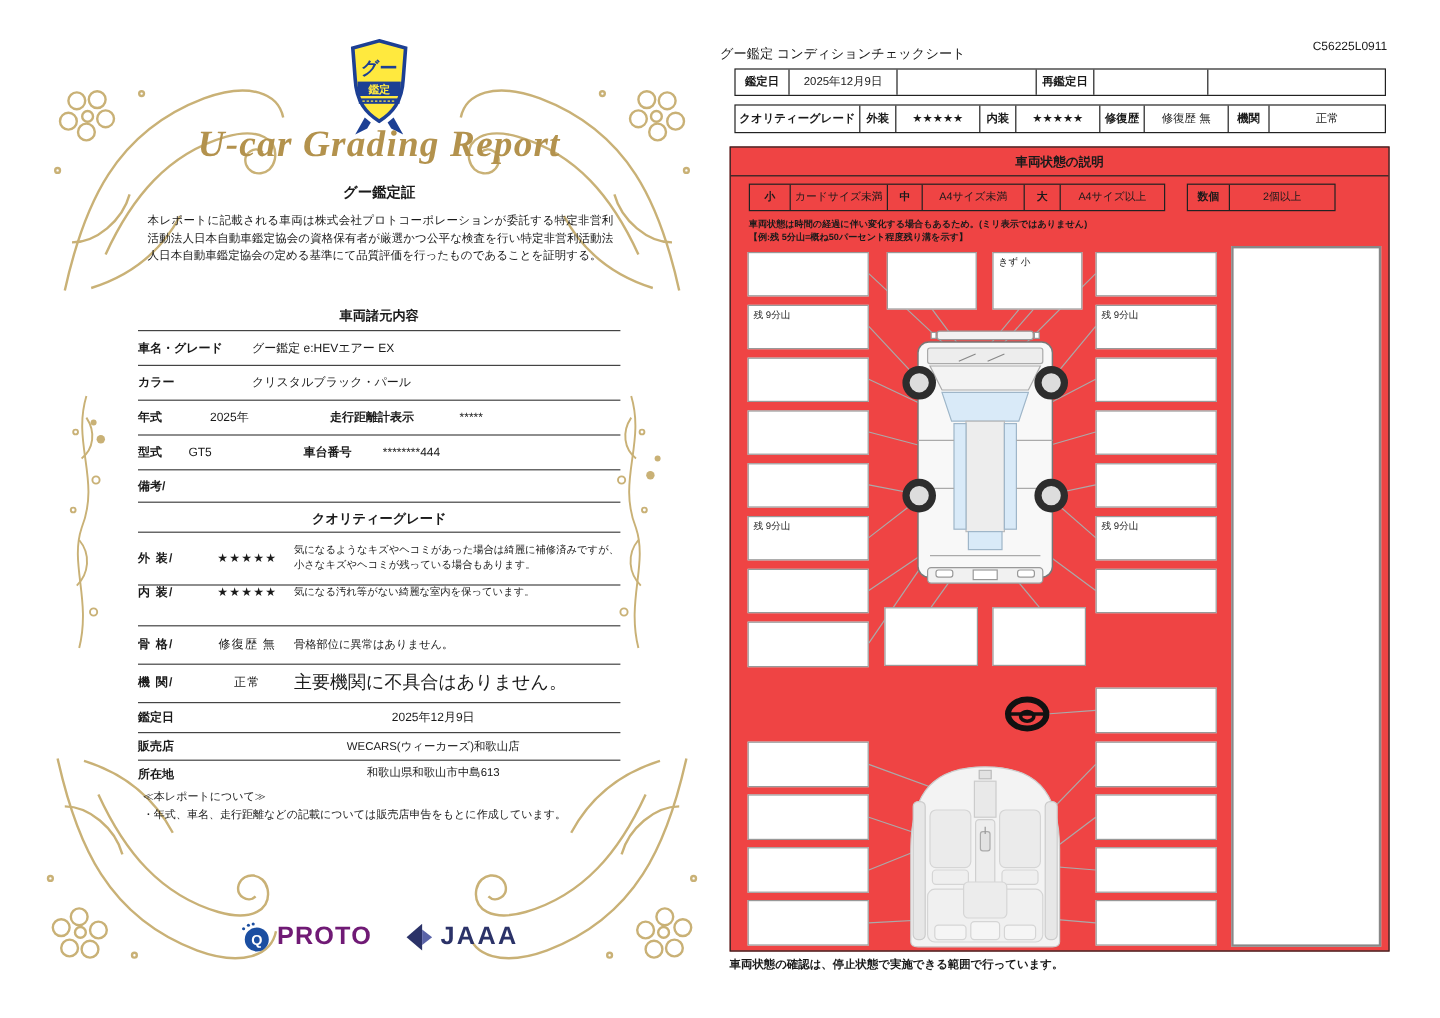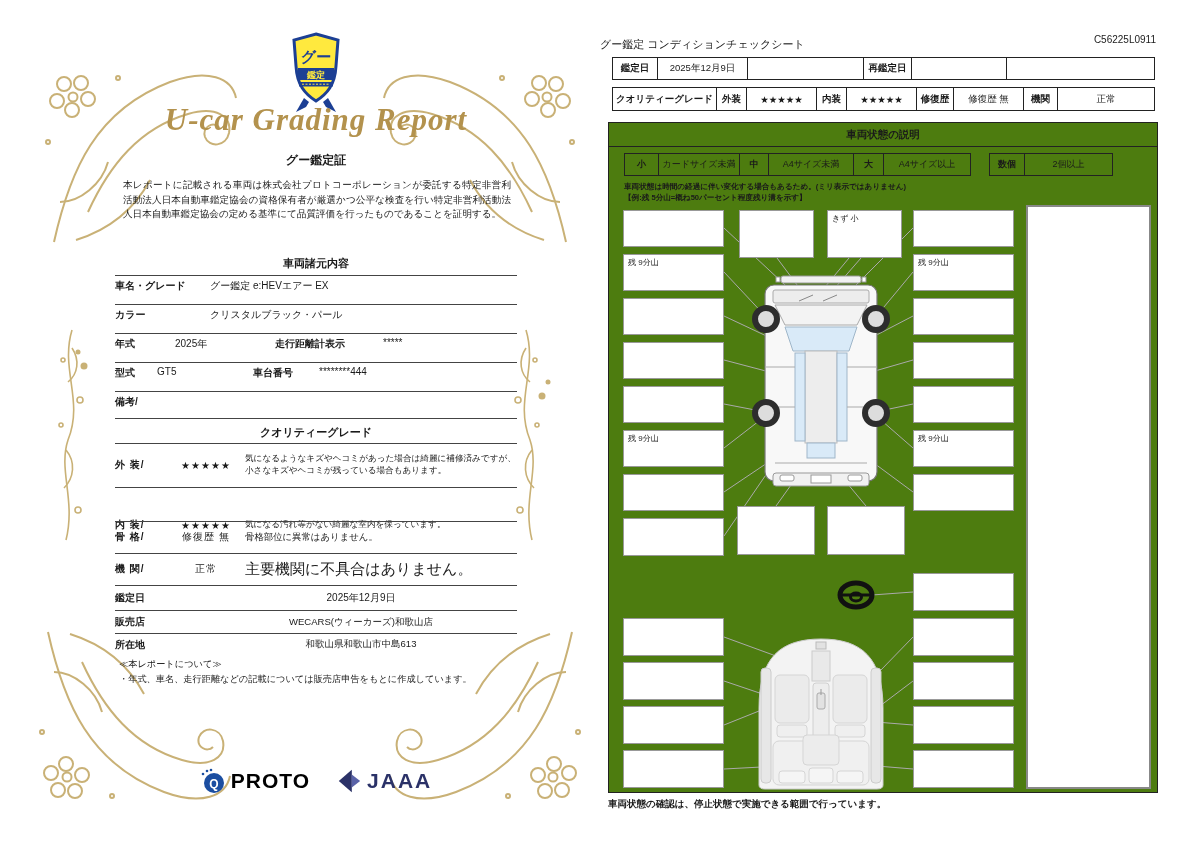--- a/index.html
+++ b/index.html
@@ -11,47 +11,47 @@
   .cert-col{position:absolute;left:77px;top:0;width:402px;}
   .badge-wrap{position:absolute;left:171px;top:16px;width:60px;height:84px;}
   .cert-title{position:absolute;left:0;top:86px;width:402px;text-align:center;
     font-family:"Liberation Serif","DejaVu Serif",serif;font-style:italic;font-weight:bold;
     font-size:31px;color:#b3924d;letter-spacing:1px;white-space:nowrap;}
   .cert-sub{position:absolute;left:0;top:136px;width:402px;text-align:center;font-weight:bold;font-size:12px;}
   .cert-intro{position:absolute;left:8px;top:162px;width:388px;
     font-family:"Liberation Serif","DejaVu Serif",serif;font-size:9.6px;line-height:1.52;text-align:justify;}
   .sec-h{position:absolute;width:402px;text-align:center;font-weight:bold;font-size:11px;}
   .rule{position:absolute;left:0;width:402px;border-top:1px solid #444;}
-  .srow{position:absolute;left:0;width:402px;font-size:10px;display:flex;}
+  .srow{position:absolute;left:0;width:402px;font-size:10px;display:flex;align-items:center;}
   .sl{font-weight:bold;}
   .grow{position:absolute;left:0;width:402px;display:flex;align-items:center;font-size:10px;}
   .glabel{width:52px;font-weight:bold;letter-spacing:1px;flex:none;}
   .gval{width:78px;text-align:center;flex:none;letter-spacing:1px;}
   .gdesc{flex:1;font-size:8.6px;line-height:1.35;}
   .irow{position:absolute;left:0;width:402px;display:flex;font-size:10px;align-items:center;}
   .il{width:90px;font-weight:bold;flex:none;}
   .iv{flex:1;text-align:center;}
   .notes{position:absolute;left:4px;top:612px;width:396px;
     font-family:"Liberation Serif","DejaVu Serif",serif;font-size:9.2px;line-height:1.45;}
   .notes-h{margin-bottom:2px;}
   .note{padding-left:10px;text-indent:-10px;margin-bottom:1px;}
   .logos{position:absolute;left:0;top:752px;width:402px;display:flex;justify-content:center;gap:26px;align-items:center;}
   .logo{display:flex;align-items:center;gap:5px;}
-  .proto-txt{font-size:21px;font-weight:bold;color:#000000;letter-spacing:1px;}
+  .proto-txt{font-size:21px;font-weight:bold;color:#701a75;letter-spacing:1px;}
   .jaaa-txt{font-size:21px;font-weight:bold;color:#2b3268;letter-spacing:2px;}
   
   #sheet{left:600px;top:0;width:570px;height:848px;font-size:10px;}
   .sh-title{position:absolute;left:0;top:37px;width:480px;text-align:left;font-weight:normal;font-size:11px;}
   .sh-serial{position:absolute;right:14px;top:34px;font-size:10px;}
   .trow{position:absolute;display:flex;border:1.5px solid #222;background:#fff;box-sizing:border-box;}
   .tcell{border-right:1px solid #222;display:flex;align-items:center;justify-content:center;
          font-size:9.5px;box-sizing:border-box;height:100%;}
   .tcell:last-child{border-right:none;}
   .b{font-weight:bold;}
-  #diag{position:absolute;left:8px;top:122px;width:550px;height:671px;border:1.5px solid #222;box-sizing:border-box;background:#4d7c0f;}
+  #diag{position:absolute;left:8px;top:122px;width:550px;height:671px;border:1.5px solid #222;box-sizing:border-box;background:#ef4444;}
   .diag-h{position:absolute;left:0;top:0;width:100%;height:24px;border-bottom:1.5px solid #222;
           display:flex;align-items:center;justify-content:center;font-weight:bold;font-size:10.5px;box-sizing:border-box;}
   .legend{position:absolute;left:15px;top:30px;display:flex;border:1px solid #222;height:23px;box-sizing:border-box;}
   .lcell{border-right:1px solid #222;display:flex;align-items:center;justify-content:center;font-size:9px;box-sizing:border-box;}
   .lcell:last-child{border-right:none;}
   .legend2{position:absolute;left:380px;top:30px;display:flex;border:1px solid #222;height:23px;box-sizing:border-box;}
   .tnote{position:absolute;left:15px;top:58px;font-size:7.6px;font-weight:600;line-height:1.45;}
   .co{position:absolute;border:1px solid #999;background:#fff;box-sizing:border-box;
       font-size:8px;padding:2px 4px;color:#222;}
   #tallbox{position:absolute;left:417px;top:82px;width:125px;height:584px;border:2px solid #888;box-sizing:border-box;background:#fff;}
@@ -154,21 +154,21 @@
 
       <div class="rule" style="top:402px"></div>
       <div class="sec-h" style="top:409px">クオリティーグレード</div>
       <div class="rule" style="top:427px"></div>
       <div class="grow" style="top:431px;height:36px">
         <span class="glabel">外 装/</span>
         <span class="gval">★★★★★</span>
         <span class="gdesc">気になるようなキズやヘコミがあった場合は綺麗に補修済みですが、小さなキズやヘコミが残っている場合もあります。</span>
       </div>
       <div class="rule" style="top:471px"></div>
-      <div class="grow" style="top:496px;height:26px">
+      <div class="grow" style="top:465px;height:26px">
         <span class="glabel">内 装/</span>
         <span class="gval">★★★★★</span>
         <span class="gdesc">気になる汚れ等がない綺麗な室内を保っています。</span>
       </div>
       <div class="rule" style="top:505px"></div>
       <div class="grow" style="top:509px;height:24px">
         <span class="glabel">骨 格/</span>
         <span class="gval" style="font-size:10px">修復歴 無</span>
         <span class="gdesc" style="font-size:9.4px">骨格部位に異常はありません。</span>
       </div>

